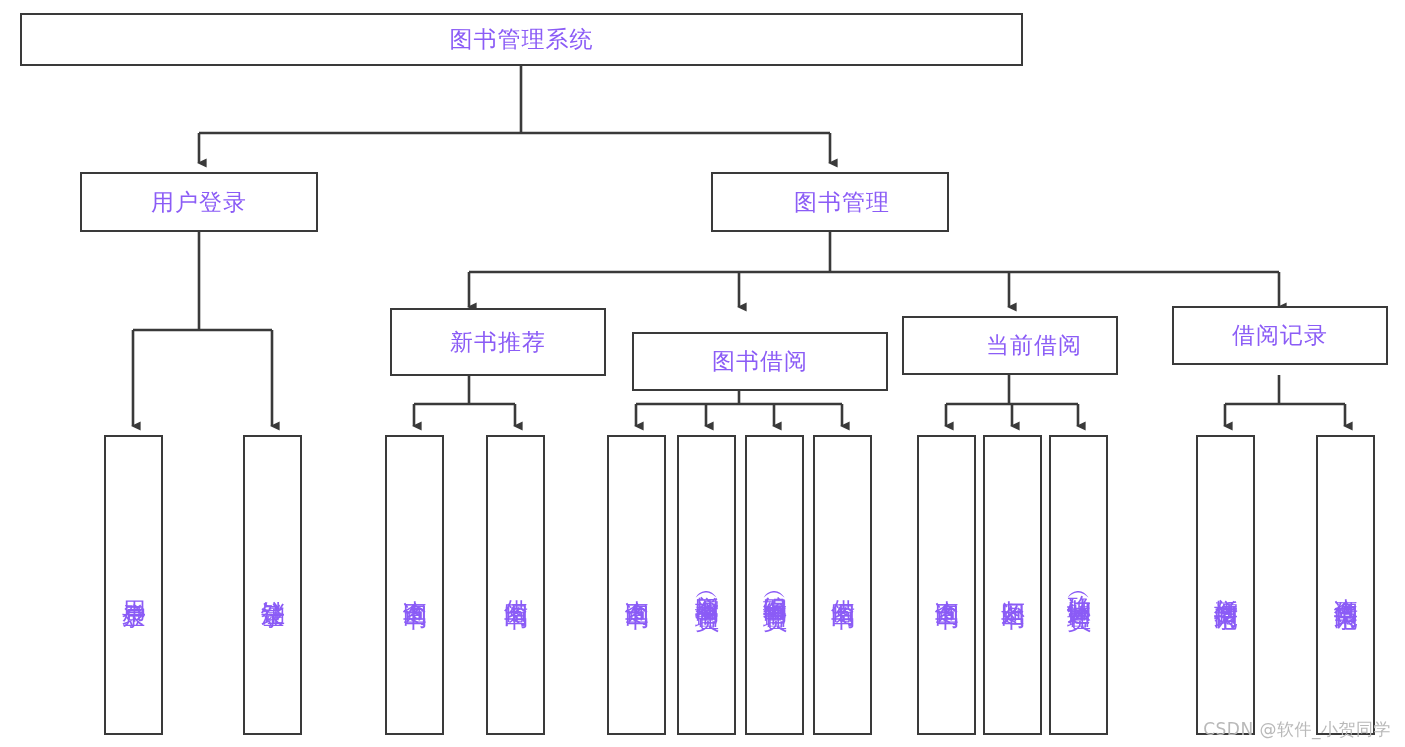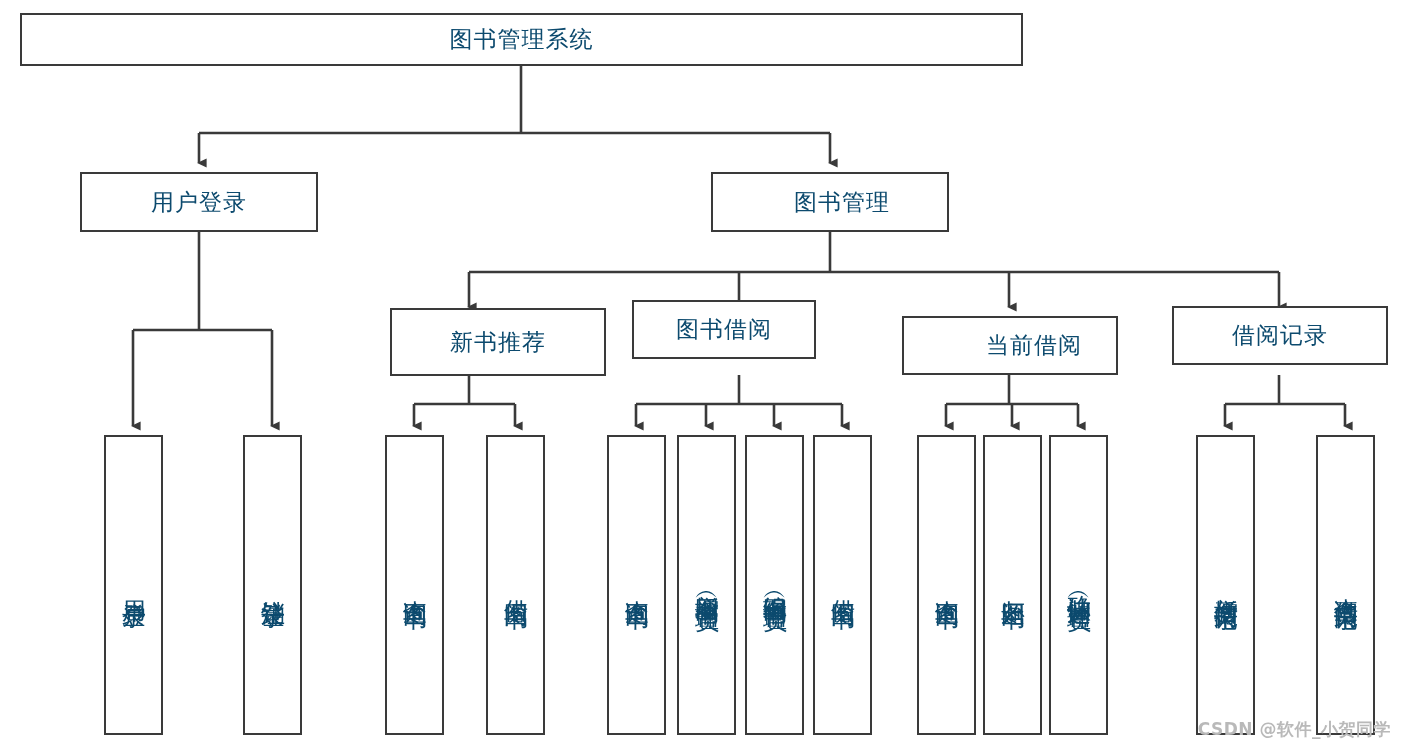--- a/index.html
+++ b/index.html
@@ -27,21 +27,21 @@
     height: 747px;
   }
   .node-box {
     position: absolute;
     box-sizing: border-box;
     border: 2px solid #3a3a3a;
     background: #ffffff;
     display: flex;
     align-items: center;
     justify-content: center;
-    color: #0c4a6e;
+    color: #8b5cf6;
     overflow: hidden;
   }
   .node-box.horizontal {
     font-size: 23px;
     letter-spacing: 1px;
   }
   .node-box.vertical {
     writing-mode: vertical-rl;
     text-orientation: upright;
     font-size: 24px;
@@ -64,21 +64,20 @@
   #watermark {
     position: absolute;
     right: 14px;
     bottom: 6px;
     font-size: 17px;
     color: #b9b9b9;
     letter-spacing: 0.5px;
     white-space: nowrap;
     pointer-events: none;
     font-family: "DejaVu Sans", "Liberation Sans", sans-serif;
-    font-weight: bold;
   }
 </style>
 </head>
 <body>
 
 <div id="diagram-root">
 
   <svg id="connectors" viewBox="0 0 1405 747">
     <defs>
       <marker id="arrowhead" markerWidth="10" markerHeight="10" refX="5" refY="7.6" orient="auto" markerUnits="userSpaceOnUse">
@@ -144,21 +143,21 @@
   </div>
 
   <div class="node-box horizontal" style="left:711px; top:172px; width:238px; height:60px;padding-left:24px;">
     <span class="node-label">图书管理</span>
   </div>
 
   <div class="node-box horizontal" style="left:362px; top:308px; width:216px; height:68px;margin-left:28px;">
     <span class="node-label">新书推荐</span>
   </div>
 
-  <div class="node-box horizontal" style="left:632px; top:300px; width:184px; height:59px;">
+  <div class="node-box horizontal" style="left:632px; top:332px; width:256px; height:59px;">
     <span class="node-label">图书借阅</span>
   </div>
 
   <div class="node-box horizontal" style="left:902px; top:316px; width:216px; height:59px;padding-left:48px;">
     <span class="node-label">当前借阅</span>
   </div>
 
   <div class="node-box horizontal" style="left:1172px; top:306px; width:216px; height:59px;font-family:Liberation Serif, serif;">
     <span class="node-label">借阅记录</span>
   </div>

